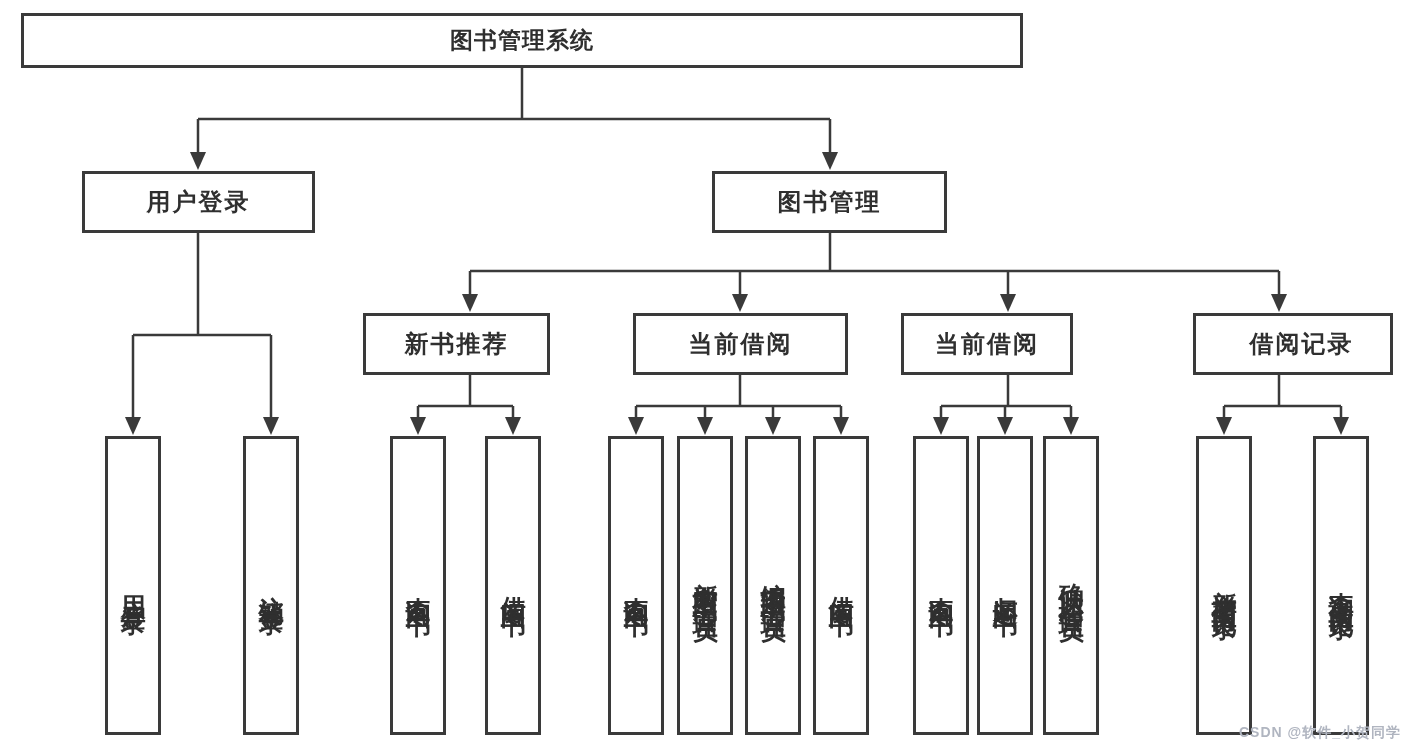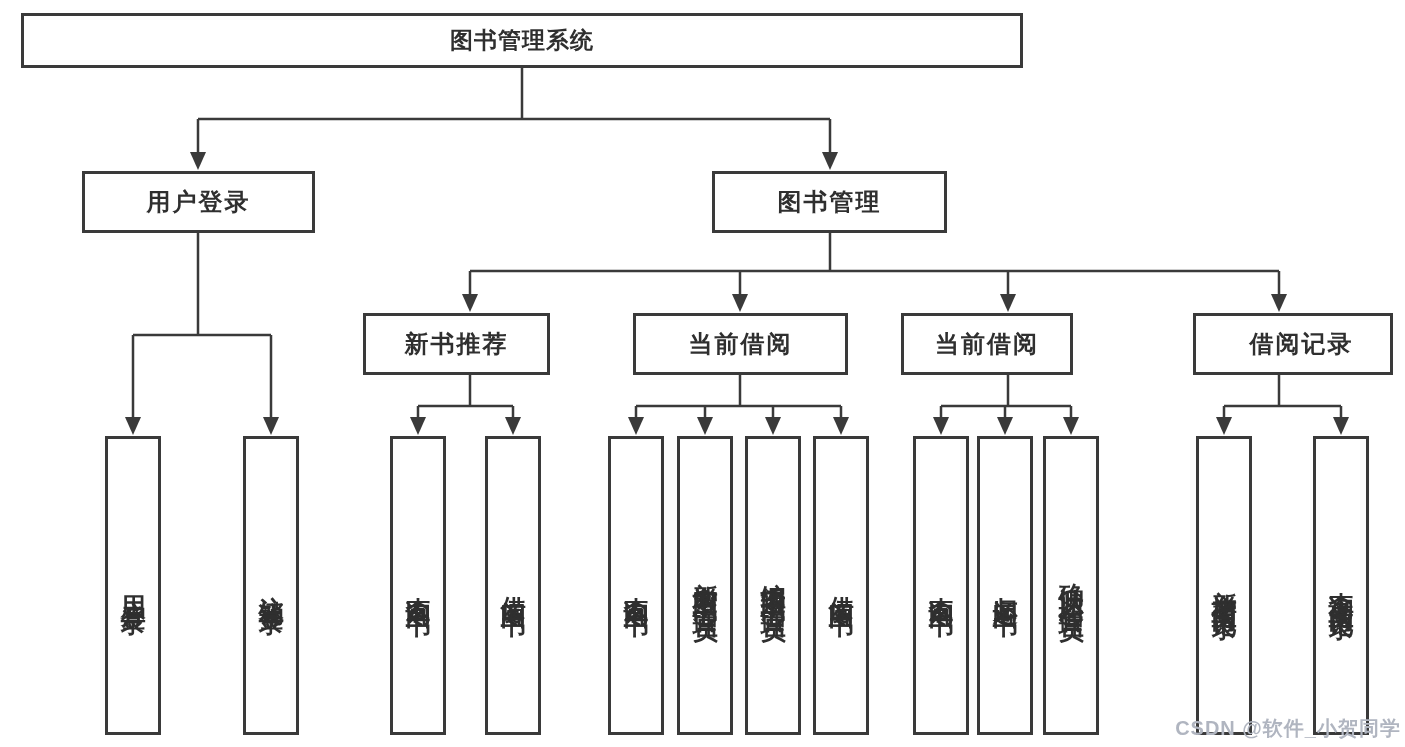--- a/index.html
+++ b/index.html
@@ -54,21 +54,21 @@
     text-orientation: mixed;
     font-size: 25px;
     letter-spacing: 5px;
     line-height: 1.1;
     white-space: nowrap;
   }
   .watermark {
     position: absolute;
     right: 4px;
     bottom: 5px;
-    font-size: 20px;
+    font-size: 14px;
     color: #b0b5c0;
     letter-spacing: 1px;
     background: transparent;
   }
 </style>
 </head>
 <body>
 
 <div id="stage">
 

